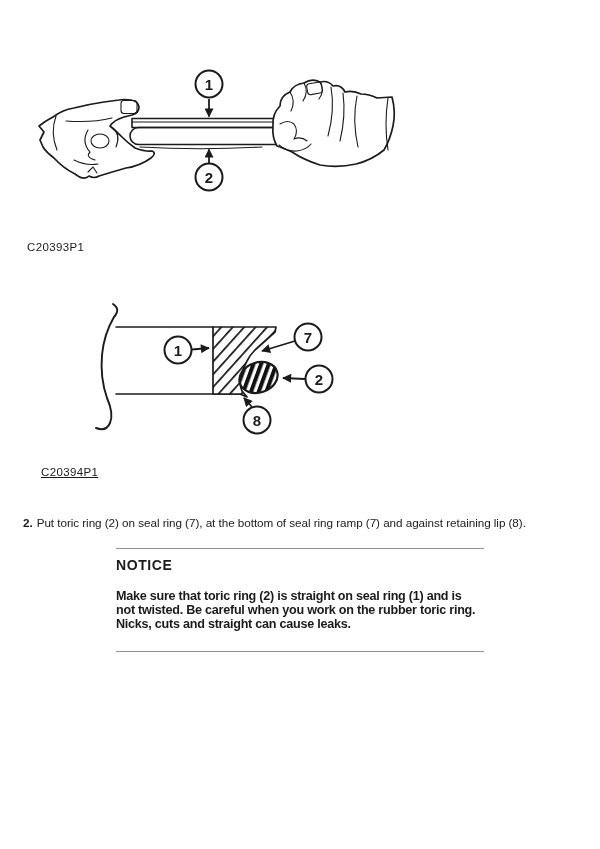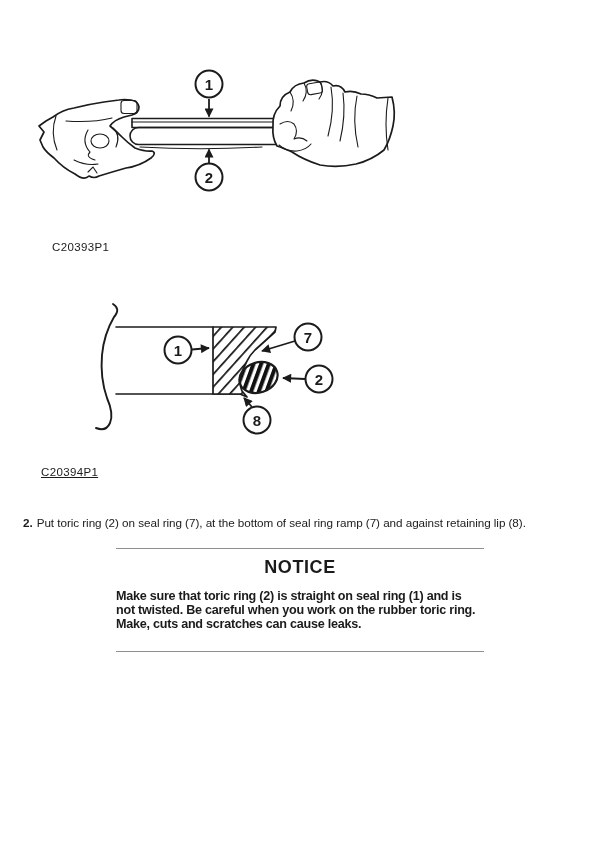--- a/index.html
+++ b/index.html
@@ -11,28 +11,28 @@
   svg{position:absolute;overflow:visible;}
   svg .ln{fill:none;stroke:#1b1b1b;stroke-width:1.6;stroke-linecap:round;stroke-linejoin:round;}
   svg .ln-thin{fill:none;stroke:#1b1b1b;stroke-width:1.1;stroke-linecap:round;}
   svg .hand{fill:#ffffff;stroke:#1b1b1b;stroke-width:1.7;stroke-linejoin:round;}
   svg .callout-circle{fill:#ffffff;stroke:#1b1b1b;stroke-width:2;}
   svg .callout-num{font-family:"Liberation Sans","DejaVu Sans",sans-serif;font-size:15px;font-weight:bold;fill:#1b1b1b;text-anchor:middle;}
   svg .arrow{fill:none;stroke:#1b1b1b;stroke-width:1.8;}
   .fig1{left:30px;top:60px;width:370px;height:145px;}
   .fig2{left:85px;top:298px;width:260px;height:145px;}
   .caption{position:absolute;font-size:11.5px;letter-spacing:.35px;color:#1b1b1b;white-space:nowrap;}
-  .cap1{left:52px;top:241px;text-align:center;}
+  .cap1{left:27px;top:241px;text-align:center;}
   .cap2{left:41px;top:466px;text-decoration:underline;}
   .step{position:absolute;left:23px;top:516px;margin:0;font-size:11.7px;letter-spacing:-.05px;white-space:nowrap;}
   .step b{margin-right:4px;}
   .rule{position:absolute;left:116px;width:368px;height:0;border-top:1.5px solid #8f8f8f;}
   .rule-top{top:548px;}
   .rule-bottom{top:651px;}
-  .notice-title{position:absolute;left:116px;top:557px;width:368px;text-align:center;font-size:18px;font-weight:bold;letter-spacing:.6px;}
+  .notice-title{position:absolute;left:116px;top:557px;width:368px;text-align:left;font-size:14px;font-weight:bold;letter-spacing:.6px;}
   .notice-body{position:absolute;left:116px;top:589px;font-size:12.6px;font-weight:bold;line-height:14.2px;letter-spacing:-.25px;}
   .notice-body div{white-space:nowrap;}
 </style>
 </head>
 <body>
 
 <div class="page">
 
   <svg class="fig1" viewBox="30 60 370 145">
     <defs>
@@ -140,17 +140,17 @@
 
   <div class="caption cap2">C20394P1</div>
 
   <p class="step"><b>2.</b><span>Put toric ring (2) on seal ring (7), at the bottom of seal ring ramp (7) and against retaining lip (8).</span></p>
 
   <div class="rule rule-top"></div>
   <div class="notice-title">NOTICE</div>
   <div class="notice-body">
     <div>Make sure that toric ring (2) is straight on seal ring (1) and is</div>
     <div>not twisted. Be careful when you work on the rubber toric ring.</div>
-    <div>Make, cuts and scratches can cause leaks.</div>
+    <div>Nicks, cuts and straight can cause leaks.</div>
   </div>
   <div class="rule rule-bottom"></div>
 
 </div>
 
 </body></html>

